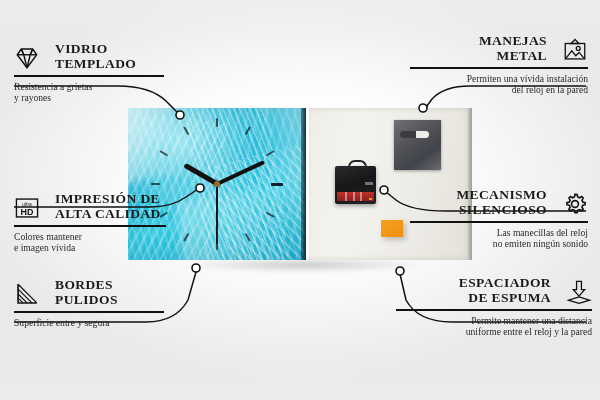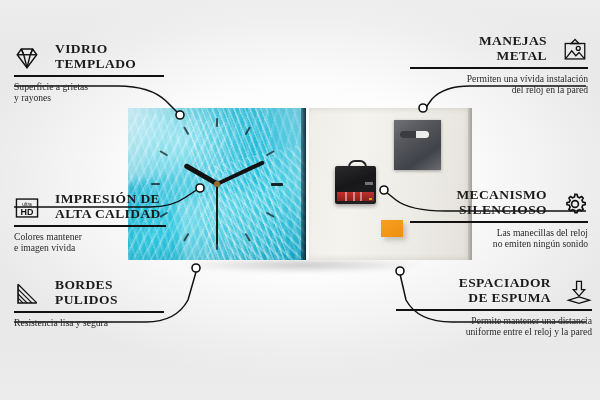--- a/index.html
+++ b/index.html
@@ -245,21 +245,21 @@
           <path d="M4 12 L28 12"></path>
               <path d="M9 5 L12 12 L16 28 L20 12 L23 5"></path>
           <path d="M12 12 L9 5 M20 12 L23 5"></path>
         </g>
           </svg>
       </span>
       <span class="title">VIDRIO
 TEMPLADO</span>
     </div>
     <div class="rule"></div>
-    <div class="desc">Superficie a grietas
+    <div class="desc">Resistencia a grietas
 y rayones</div>
   </div>
 
   <div class="callout left" id="c-impresion">
     <div class="row">
       <span class="ico">
         <svg viewBox="0 0 32 32">
           <rect x="3" y="5" width="26" height="22" fill="none" stroke="#111" stroke-width="1.7"></rect>
           <text x="16" y="14" font-family="Liberation Sans, sans-serif" font-size="6" text-anchor="middle" fill="#111">ultra</text>
           <text x="16" y="24" font-family="Liberation Sans, sans-serif" font-size="11" font-weight="bold" text-anchor="middle" fill="#111">HD</text>
@@ -283,21 +283,21 @@
           <path d="M5 10 L22 27" stroke-width="1.5"></path>
           <path d="M5 16 L16 27" stroke-width="1.5"></path>
           <path d="M5 21 L11 27" stroke-width="1.5"></path>
         </g>
           </svg>
       </span>
       <span class="title">BORDES
 PULIDOS</span>
     </div>
     <div class="rule"></div>
-    <div class="desc">Resistencia lisa y segura</div>
+    <div class="desc">Superficie entre y segura</div>
   </div>
 
   <div class="callout right" id="c-manejas">
     <div class="row">
       <span class="title">MANEJAS
 METAL</span>
       <span class="ico">
         <svg viewBox="0 0 32 32">
             <g stroke="#111" fill="none" stroke-width="1.6">
           <path d="M16 3 L11 8 L21 8 Z"></path>

